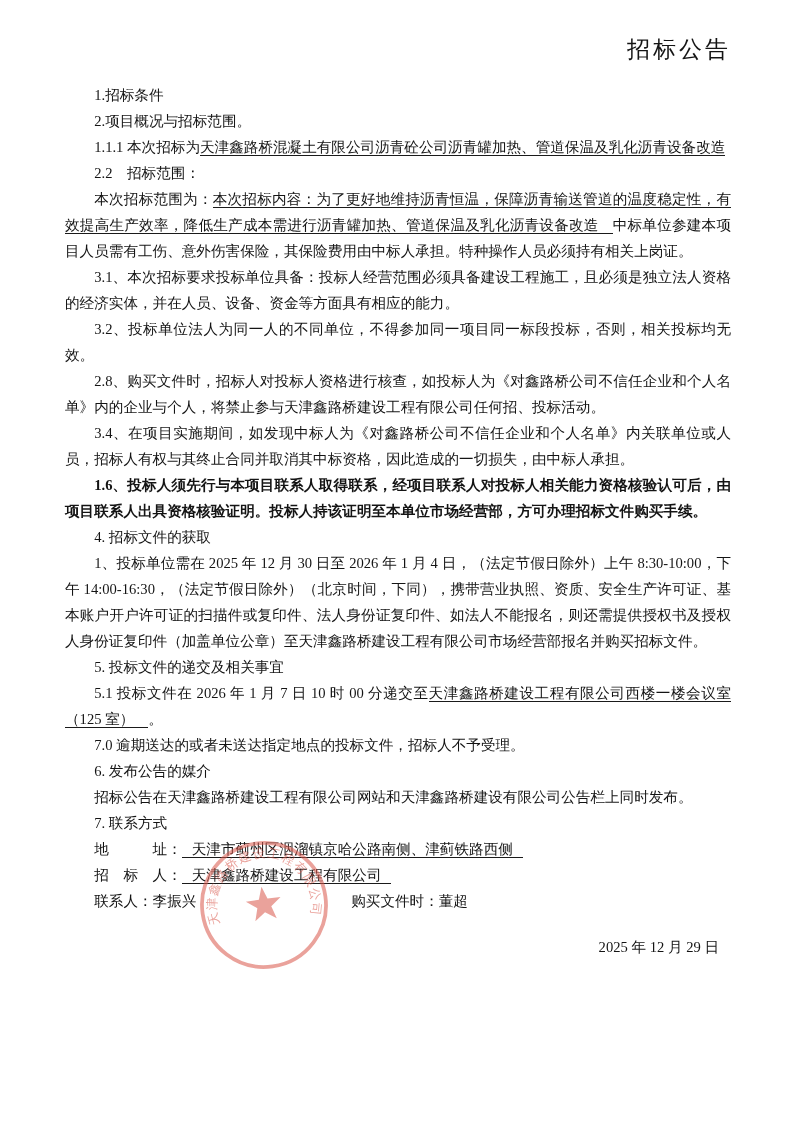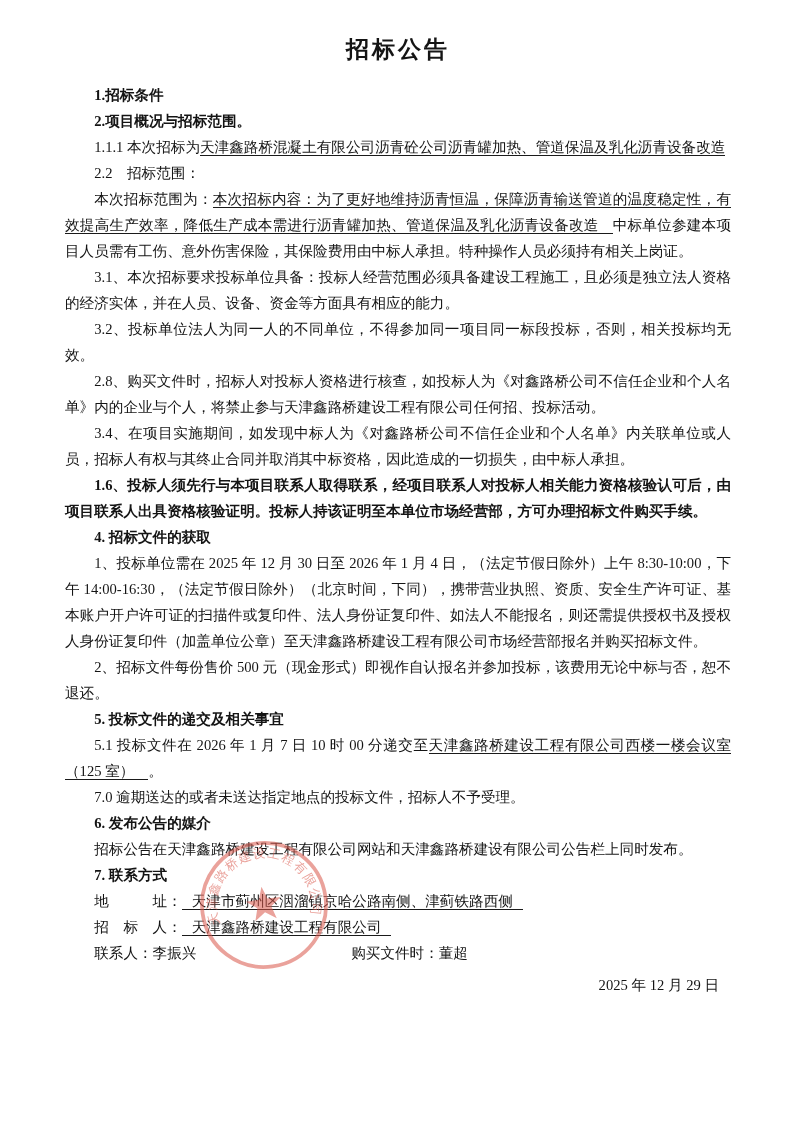--- a/index.html
+++ b/index.html
@@ -8,46 +8,46 @@
     width:795px;height:1124px;
     background:#ffffff;
     font-family:"Liberation Serif","DejaVu Serif",serif;
     color:#141414;
     overflow:hidden;
   }
   .content{
     position:absolute;left:65px;top:34px;width:666px;
   }
   .title{
-    text-align:center;
+    text-align:right;
     font-family:"Liberation Sans","DejaVu Sans",sans-serif;
-    font-weight:bold;
+    font-weight:normal;
     font-size:23px;
     letter-spacing:3px;
     margin:0 0 17px 0;
   }
   p{
     margin:0;
     font-size:14.6px;
     line-height:26px;
     text-align:justify;
     text-indent:2em;
   }
-  p.h{font-weight:bold;}
+  p.h{font-weight:normal;}
   p.bold{font-weight:bold;}
   .u{border-bottom:1.2px solid #1a1a1a;}
   .u.pad{padding:0 10px;}
   .u.padr{padding-right:14px;}
   .row .col-l{display:inline-block;width:257px;text-indent:0;}
   .row{text-indent:2em;}
   .date{
     text-align:right;
     text-indent:0;
     padding-right:12px;
-    margin-top:6px;
+    margin-top:20px;
   }
   .stamp{
     position:absolute;
     left:193px;top:838px;
     width:142px;height:134px;
     opacity:0.55;
     transform:rotate(-8deg);
     pointer-events:none;
     z-index:3;
   }
@@ -68,21 +68,20 @@
     <p><span>本次招标范围为：</span><span class="u padr">本次招标内容：为了更好地维持沥青恒温，保障沥青输送管道的温度稳定性，有效提高生产效率，降低生产成本需进行沥青罐加热、管道保温及乳化沥青设备改造</span><span>中标单位参建本项目人员需有工伤、意外伤害保险，其保险费用由中标人承担。特种操作人员必须持有相关上岗证。</span></p>
 
     <p>3.1、本次招标要求投标单位具备：投标人经营范围必须具备建设工程施工，且必须是独立法人资格的经济实体，并在人员、设备、资金等方面具有相应的能力。</p>
     <p>3.2、投标单位法人为同一人的不同单位，不得参加同一项目同一标段投标，否则，相关投标均无效。</p>
     <p>2.8、购买文件时，招标人对投标人资格进行核查，如投标人为《对鑫路桥公司不信任企业和个人名单》内的企业与个人，将禁止参与天津鑫路桥建设工程有限公司任何招、投标活动。</p>
     <p>3.4、在项目实施期间，如发现中标人为《对鑫路桥公司不信任企业和个人名单》内关联单位或人员，招标人有权与其终止合同并取消其中标资格，因此造成的一切损失，由中标人承担。</p>
     <p class="bold">1.6、投标人须先行与本项目联系人取得联系，经项目联系人对投标人相关能力资格核验认可后，由项目联系人出具资格核验证明。投标人持该证明至本单位市场经营部，方可办理招标文件购买手续。</p>
 
     <p class="h">4. 招标文件的获取</p>
     <p>1、投标单位需在 2025 年 12 月 30 日至 2026 年 1 月 4 日，（法定节假日除外）上午 8:30-10:00，下午 14:00-16:30，（法定节假日除外）（北京时间，下同），携带营业执照、资质、安全生产许可证、基本账户开户许可证的扫描件或复印件、法人身份证复印件、如法人不能报名，则还需提供授权书及授权人身份证复印件（加盖单位公章）至天津鑫路桥建设工程有限公司市场经营部报名并购买招标文件。</p>
-    <p>2、招标文件每份售价 500 元（现金形式）即视作自认报名并参加投标，该费用无论中标与否，恕不退还。</p>
 
     <p class="h">5. 投标文件的递交及相关事宜</p>
     <p><span>5.1 投标文件在 2026 年 1 月 7 日 10 时 00 分递交至</span><span class="u padr">天津鑫路桥建设工程有限公司西楼一楼会议室（125 室）</span><span>。</span></p>
     <p>7.0 逾期送达的或者未送达指定地点的投标文件，招标人不予受理。</p>
 
     <p class="h">6. 发布公告的媒介</p>
     <p>招标公告在天津鑫路桥建设工程有限公司网站和天津鑫路桥建设有限公司公告栏上同时发布。</p>
 
     <p class="h">7. 联系方式</p>
     <p><span>地　　　址：</span><span class="u pad">天津市蓟州区洇溜镇京哈公路南侧、津蓟铁路西侧</span></p>

